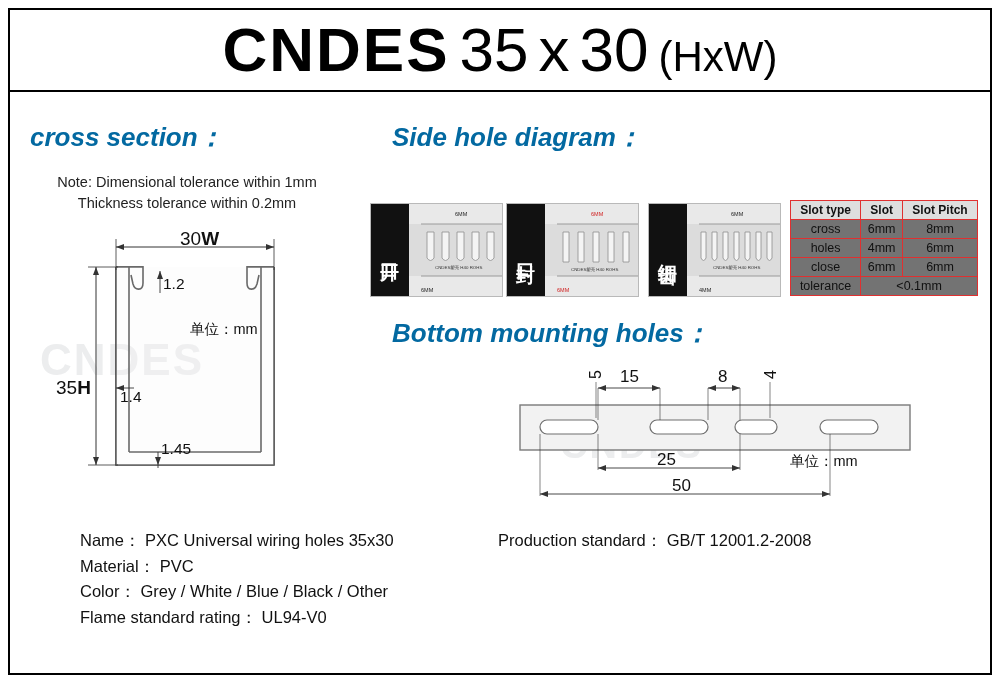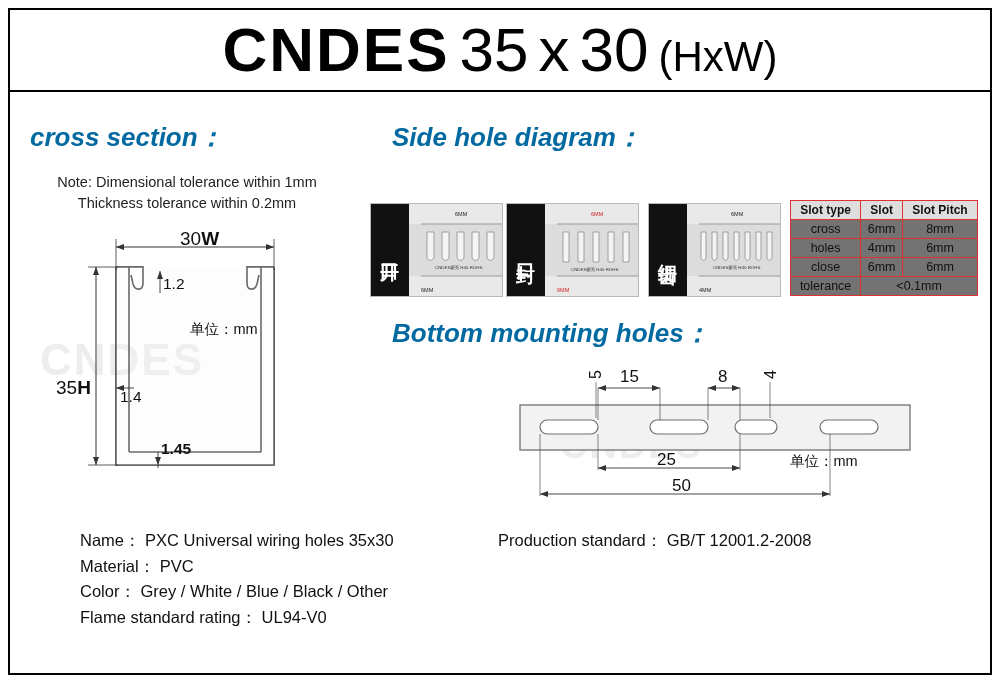--- a/index.html
+++ b/index.html
@@ -107,21 +107,21 @@
     </svg>
 
     <div style="position:absolute;left:150px;top:53px;font-size:19px;color:#111;">
       <span>30</span><span style="font-weight:bold;">W</span>
     </div>
     <div style="position:absolute;left:26px;top:178px;font-size:19px;color:#111;margin-top:24px;">
       <span>35</span><span style="font-weight:bold;">H</span>
     </div>
     <div style="position:absolute;left:133px;top:100px;font-size:15.5px;color:#111;">1.2</div>
     <div style="position:absolute;left:90px;top:213px;font-size:15.5px;color:#111;">1.4</div>
-    <div style="position:absolute;left:131px;top:265px;font-size:15.5px;color:#111;font-weight:bold;">1.45</div>
+    <div style="position:absolute;left:131px;top:265px;font-size:15.5px;color:#111;">1.45</div>
     <div style="position:absolute;left:160px;top:145px;font-size:14.5px;color:#111;">单位：mm</div>
   </div>
 
   <div class="h2" style="left:392px;top:120px;">Side hole diagram：</div>
 
   <div class="sh-box" style="left:370px;">
     <div class="sh-blk">
         <span>开口</span>
       </div>
     <div class="sh-body">

